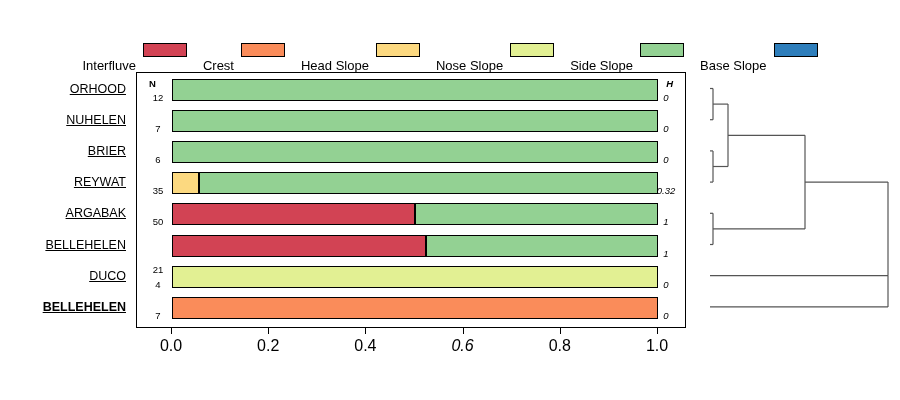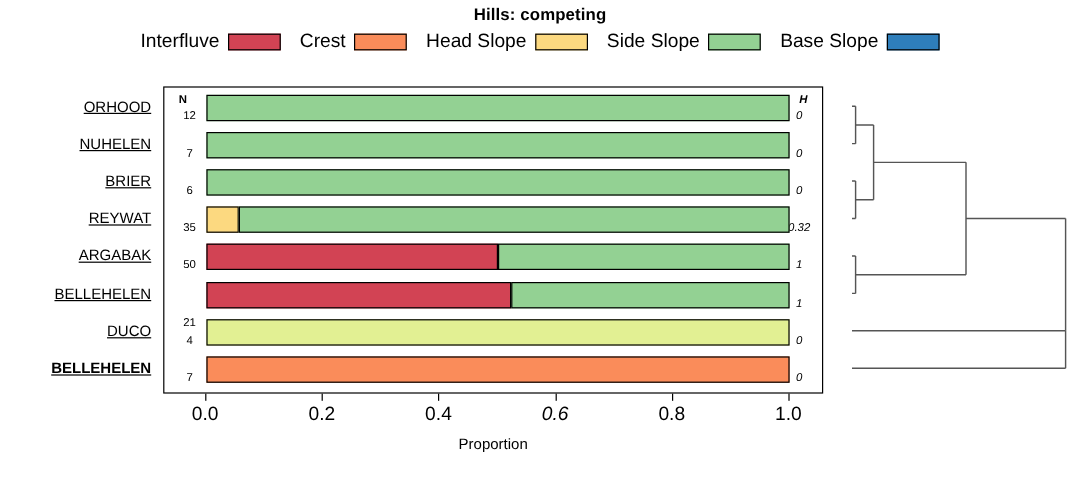--- a/index.html
+++ b/index.html
@@ -32,23 +32,24 @@
     align-items:center;
     gap:0px;
   }
   .legend-item{
     display:flex;
     align-items:center;
     margin-right:16px;
   }
   .legend-item:last-child{margin-right:0;}
   .legend-label{
-    font-size:16px;
+    font-size:13px;
     margin-right:7px;
     white-space:nowrap;
+    margin-top:32px;
   }
   .legend-swatch{
     width:44px;height:14px;
     border:1px solid #000;
     box-sizing:border-box;
   }
 
   
   .ylabels{
     position:absolute;
@@ -159,34 +160,37 @@
     left:688px;top:72px;
     width:210px;height:256px;
   }
   .dendro svg{display:block;}
 </style>
 </head>
 <body>
 
 <div id="root">
 
-  <div class="chart-title">Hills: competing</div>
 
   <div class="legend" id="legend">
       <div class="legend-item">
         <span class="legend-label">Interfluve</span>
         <span class="legend-swatch" style="background: rgb(210, 67, 84);"></span>
       </div>
       <div class="legend-item">
         <span class="legend-label">Crest</span>
         <span class="legend-swatch" style="background: rgb(250, 140, 90);"></span>
       </div>
       <div class="legend-item">
         <span class="legend-label">Head Slope</span>
         <span class="legend-swatch" style="background: rgb(252, 217, 128);"></span>
+      </div>
+      <div class="legend-item">
+        <span class="legend-label">Nose Slope</span>
+        <span class="legend-swatch" style="background: rgb(226, 240, 147);"></span>
       </div>
       <div class="legend-item">
         <span class="legend-label">Side Slope</span>
         <span class="legend-swatch" style="background: rgb(147, 209, 147);"></span>
       </div>
       <div class="legend-item">
         <span class="legend-label">Base Slope</span>
         <span class="legend-swatch" style="background: rgb(46, 126, 187);"></span>
       </div>
     </div>
@@ -259,21 +263,20 @@
       <div class="ticklabel" style="left: 132.2px;">0.2</div>
       <div class="tick" style="left: 229.4px;"></div>
       <div class="ticklabel" style="left: 229.4px;">0.4</div>
       <div class="tick" style="left: 326.6px;"></div>
       <div class="ticklabel" style="left: 326.6px; font-style: italic;">0.6</div>
       <div class="tick" style="left: 423.8px;"></div>
       <div class="ticklabel" style="left: 423.8px;">0.8</div>
       <div class="tick" style="left: 521px;"></div>
       <div class="ticklabel" style="left: 521px;">1.0</div>
     </div>
-  <div class="xtitle">Proportion</div>
 
   <div class="dendro" id="dendro">
       <svg width="210" height="256">
         <line x1="22" y1="16.5" x2="25" y2="16.5" stroke="#555" stroke-width="1.2"></line>
         <line x1="22" y1="47.7" x2="25" y2="47.7" stroke="#555" stroke-width="1.2"></line>
         <line x1="25" y1="16.5" x2="25" y2="47.7" stroke="#555" stroke-width="1.2"></line>
         <line x1="22" y1="78.9" x2="25" y2="78.9" stroke="#555" stroke-width="1.2"></line>
         <line x1="22" y1="110.1" x2="25" y2="110.1" stroke="#555" stroke-width="1.2"></line>
         <line x1="25" y1="78.9" x2="25" y2="110.1" stroke="#555" stroke-width="1.2"></line>
         <line x1="25" y1="32.1" x2="40" y2="32.1" stroke="#555" stroke-width="1.2"></line>

